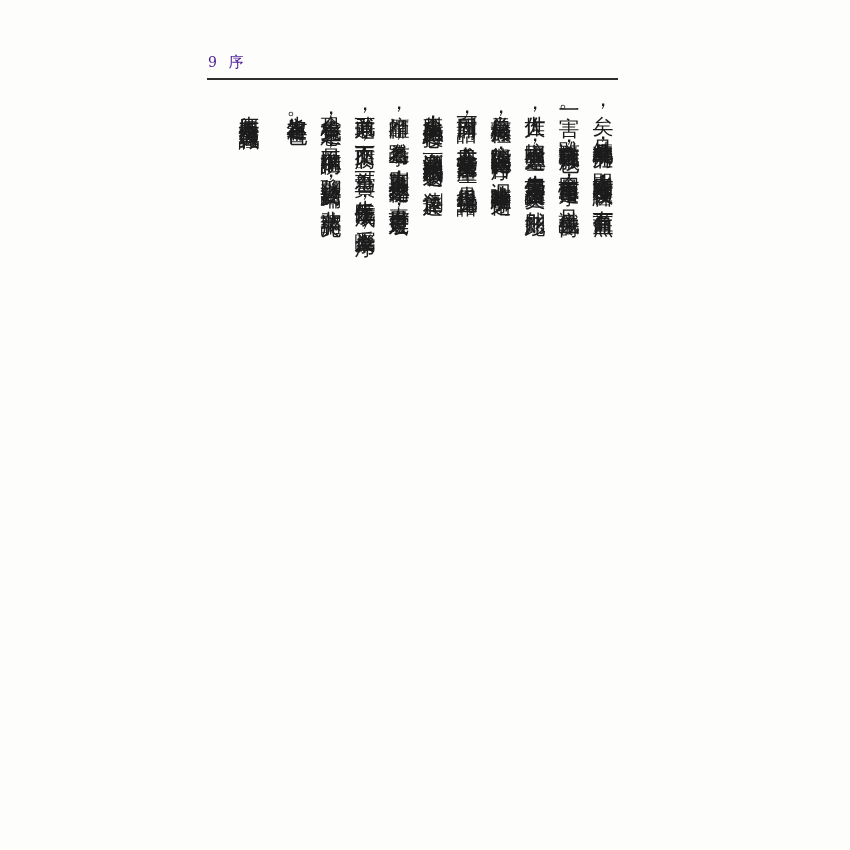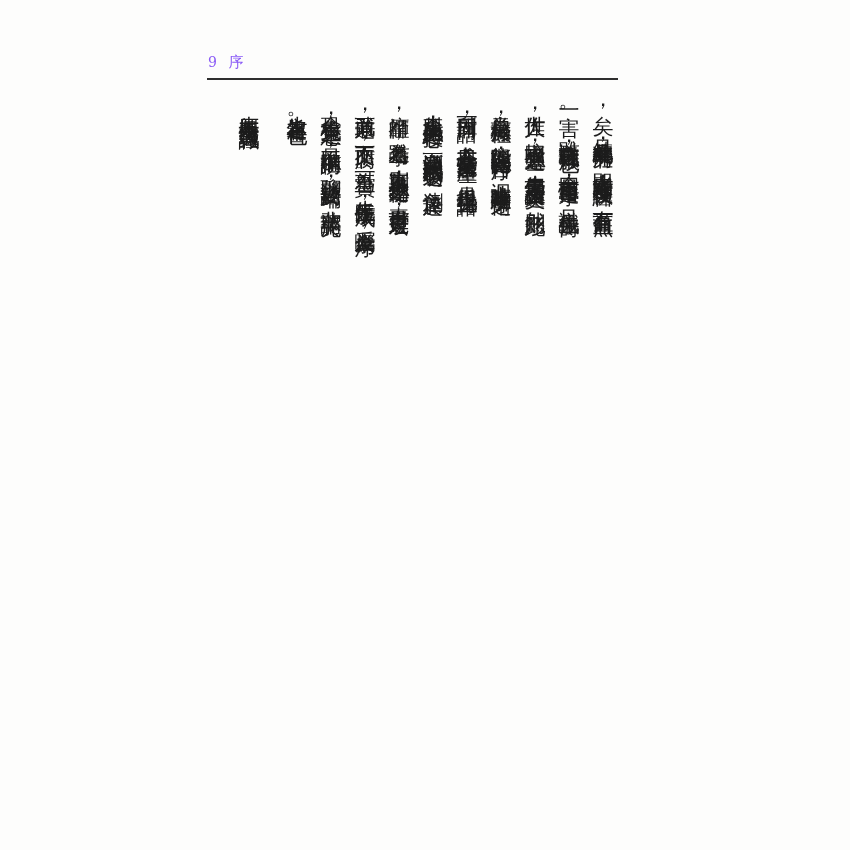--- a/index.html
+++ b/index.html
@@ -13,21 +13,21 @@
     width: 850px;
     height: 850px;
     background: #fdfdfc;
     overflow: hidden;
   }
   .header {
     position: absolute;
     left: 208px;
     top: 53px;
     font-size: 15px;
-    color: #8b5cf6;
+    color: #4c1d95;
     letter-spacing: 0.5px;
     white-space: nowrap;
   }
   .header .pagenum {
     display: inline-block;
     margin-right: 11px;
     font-size: 14px;
   }
   .header .section {
     font-size: 15px;

